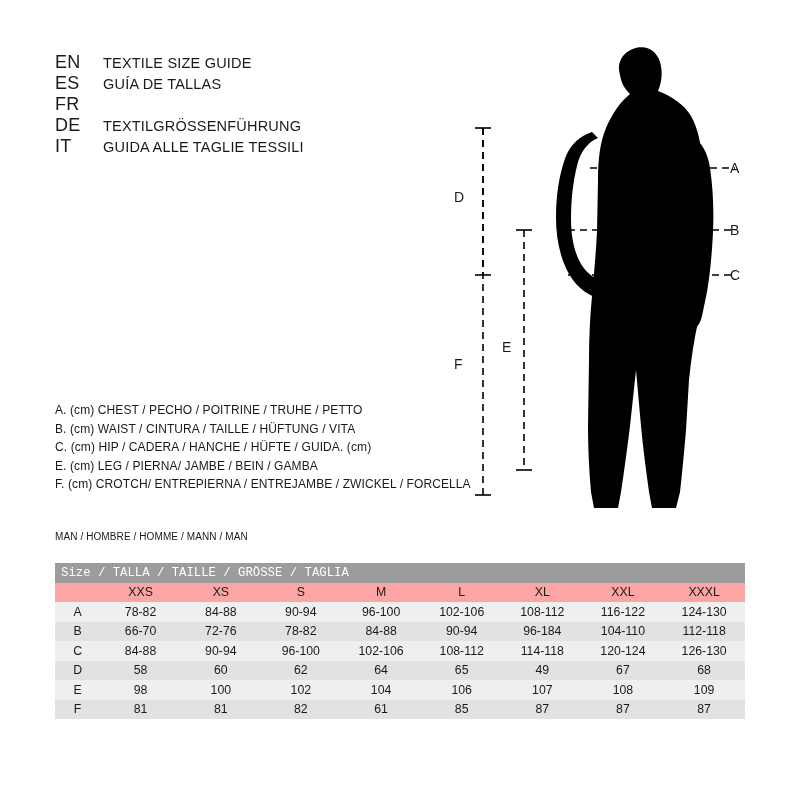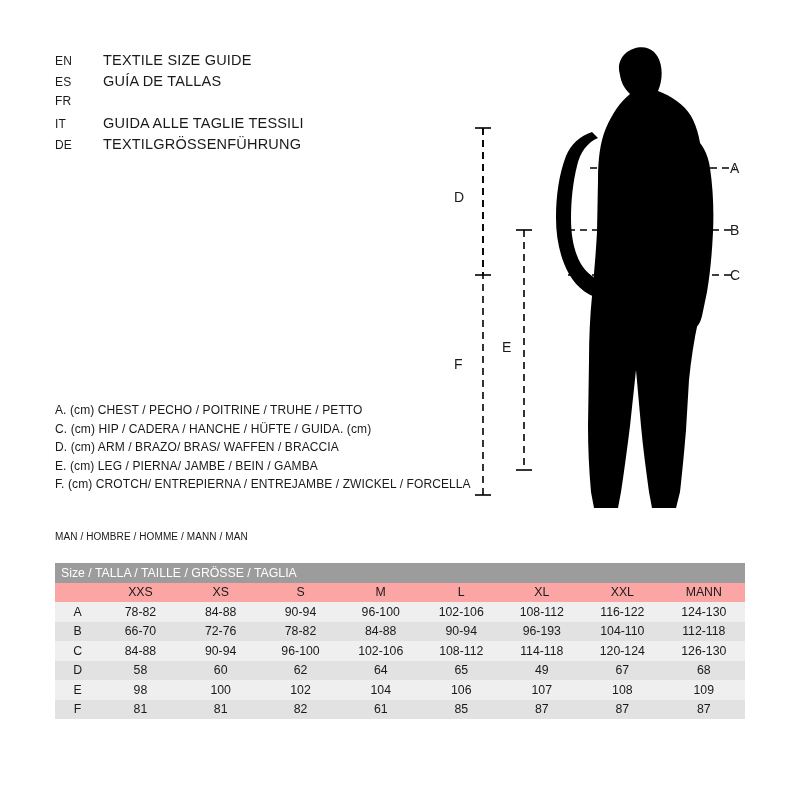--- a/index.html
+++ b/index.html
@@ -23,21 +23,21 @@
     top: 52px;
     width: 420px;
   }
   .title-row {
     display: flex;
     align-items: baseline;
     height: 21px;
   }
   .title-lang {
     width: 48px;
-    font-size: 12px;
+    font-size: 18px;
     letter-spacing: 0.2px;
   }
   .title-text {
     font-size: 14.5px;
     letter-spacing: 0.2px;
     text-align: center;
   }
 
   
   .legend {
@@ -76,20 +76,21 @@
     padding: 0;
     height: 19.5px;
     font-weight: normal;
     text-align: center;
     vertical-align: middle;
   }
   .row-header td {
     background: #9c9c9c;
     color: #ffffff;
     height: 20px;
+    font-family: Liberation Mono, monospace;
   }
   .row-header td.head-label {
     text-align: left;
     padding-left: 6px;
   }
   .row-cols td {
     background: #fca5a5;
     height: 20px;
   }
   .row-light td { background: #efefef; }
@@ -126,26 +127,26 @@
     <span class="title-text">TEXTILE SIZE GUIDE</span>
   </div>
   <div class="title-row">
     <span class="title-lang">ES</span>
     <span class="title-text">GUÍA DE TALLAS</span>
   </div>
   <div class="title-row">
     <span class="title-lang">FR</span>
   </div>
   <div class="title-row">
+    <span class="title-lang">DE</span>
+    <span class="title-text">TEXTILGRÖSSENFÜHRUNG</span>
+  </div>
+  <div class="title-row">
     <span class="title-lang">IT</span>
     <span class="title-text">GUIDA ALLE TAGLIE TESSILI</span>
-  </div>
-  <div class="title-row">
-    <span class="title-lang">DE</span>
-    <span class="title-text">TEXTILGRÖSSENFÜHRUNG</span>
   </div>
 </div>
 
 <div class="figure">
   <svg width="350" height="520" viewBox="0 0 350 520" xmlns="http://www.w3.org/2000/svg">
 
     <g fill="#000000">
       <path d="M190,45
                C183,22 212,10 224,22
                C234,32 233,50 228,61
@@ -232,22 +233,22 @@
     <text class="marker-label" x="300" y="205">B</text>
     <text class="marker-label" x="300" y="250">C</text>
     <text class="marker-label" x="24" y="172">D</text>
     <text class="marker-label" x="72" y="322">E</text>
     <text class="marker-label" x="24" y="339">F</text>
   </svg>
 </div>
 
 <div class="legend">
   <div class="legend-line">A. (cm) CHEST / PECHO / POITRINE / TRUHE / PETTO</div>
+  <div class="legend-line">B. (cm) WAIST / CINTURA / TAILLE / HÜFTUNG / VITA</div>
   <div class="legend-line">C. (cm) HIP / CADERA / HANCHE / HÜFTE / GUIDA. (cm)</div>
-  <div class="legend-line">D. (cm) ARM / BRAZO/ BRAS/ WAFFEN / BRACCIA</div>
   <div class="legend-line">E. (cm) LEG / PIERNA/ JAMBE / BEIN / GAMBA</div>
   <div class="legend-line">F. (cm) CROTCH/ ENTREPIERNA / ENTREJAMBE / ZWICKEL / FORCELLA</div>
 </div>
 
 <div class="legend-gender">MAN / HOMBRE / HOMME / MANN / MAN</div>
 
 <div class="table-wrap">
   <table class="size-table">
     <tbody>
       <tr class="row-header">
@@ -255,21 +256,21 @@
       </tr>
       <tr class="row-cols">
         <td class="rowlabel"></td>
         <td class="col-size">XXS</td>
         <td class="col-size">XS</td>
         <td class="col-size">S</td>
         <td class="col-size">M</td>
         <td class="col-size">L</td>
         <td class="col-size">XL</td>
         <td class="col-size">XXL</td>
-        <td class="col-size">MANN</td>
+        <td class="col-size">XXXL</td>
       </tr>
 
       <tr class="row-light">
         <td class="rowlabel">A</td>
         <td>78-82</td>
         <td>84-88</td>
         <td>90-94</td>
         <td>96-100</td>
         <td>102-106</td>
         <td>108-112</td>
@@ -277,21 +278,21 @@
         <td>124-130</td>
       </tr>
 
       <tr class="row-dark">
         <td class="rowlabel">B</td>
         <td>66-70</td>
         <td>72-76</td>
         <td>78-82</td>
         <td>84-88</td>
         <td>90-94</td>
-        <td>96-193</td>
+        <td>96-184</td>
         <td>104-110</td>
         <td>112-118</td>
       </tr>
 
       <tr class="row-light">
         <td class="rowlabel">C</td>
         <td>84-88</td>
         <td>90-94</td>
         <td>96-100</td>
         <td>102-106</td>

